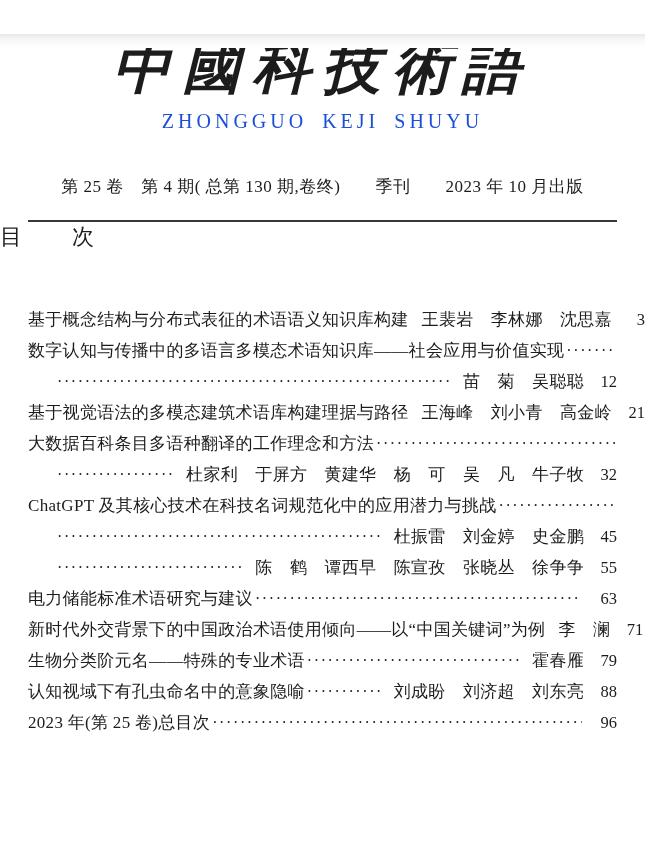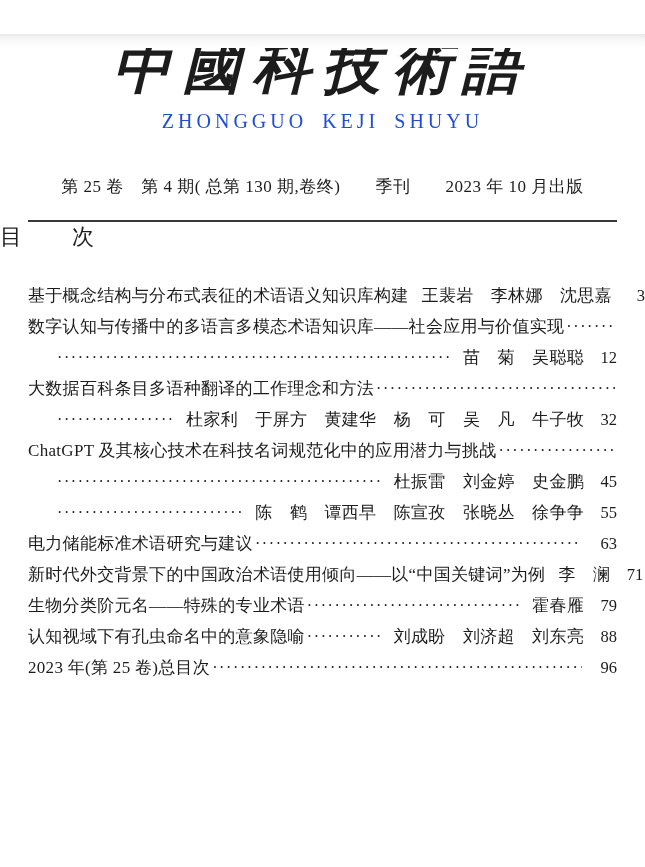--- a/index.html
+++ b/index.html
@@ -58,21 +58,21 @@
     height: 0;
     border-top: 2.4px solid #383838;
   }
   .toc-heading {
     text-align: left;
     font-size: 22px;
     font-weight: normal;
     letter-spacing: 2px;
   }
   .toc-list {
-    margin: 28px auto 0 auto;
+    margin: 52px auto 0 auto;
     width: 589px;
     font-size: 17px;
   }
   .toc-row {
     display: flex;
     align-items: baseline;
     height: 31px;
     line-height: 31px;
     white-space: nowrap;
   }
@@ -136,20 +136,26 @@
         <span class="t">数字认知与传播中的多语言多模态术语知识库——社会应用与价值实现</span>
         <span class="leader"></span>
       </div>
       <div class="toc-row">
         <span class="ind"></span>
         <span class="leader"></span>
         <span class="a">苗　菊　吴聪聪</span>
         <span class="p">12</span>
       </div>
       <div class="toc-row">
+        <span class="t">基于视觉语法的多模态建筑术语库构建理据与路径</span>
+        <span class="leader"></span>
+        <span class="a">王海峰　刘小青　高金岭</span>
+        <span class="p">21</span>
+      </div>
+      <div class="toc-row">
         <span class="t">大数据百科条目多语种翻译的工作理念和方法</span>
         <span class="leader"></span>
       </div>
       <div class="toc-row">
         <span class="ind"></span>
         <span class="leader"></span>
         <span class="a">杜家利　于屏方　黄建华　杨　可　吴　凡　牛子牧</span>
         <span class="p">32</span>
       </div>
       <div class="toc-row">

